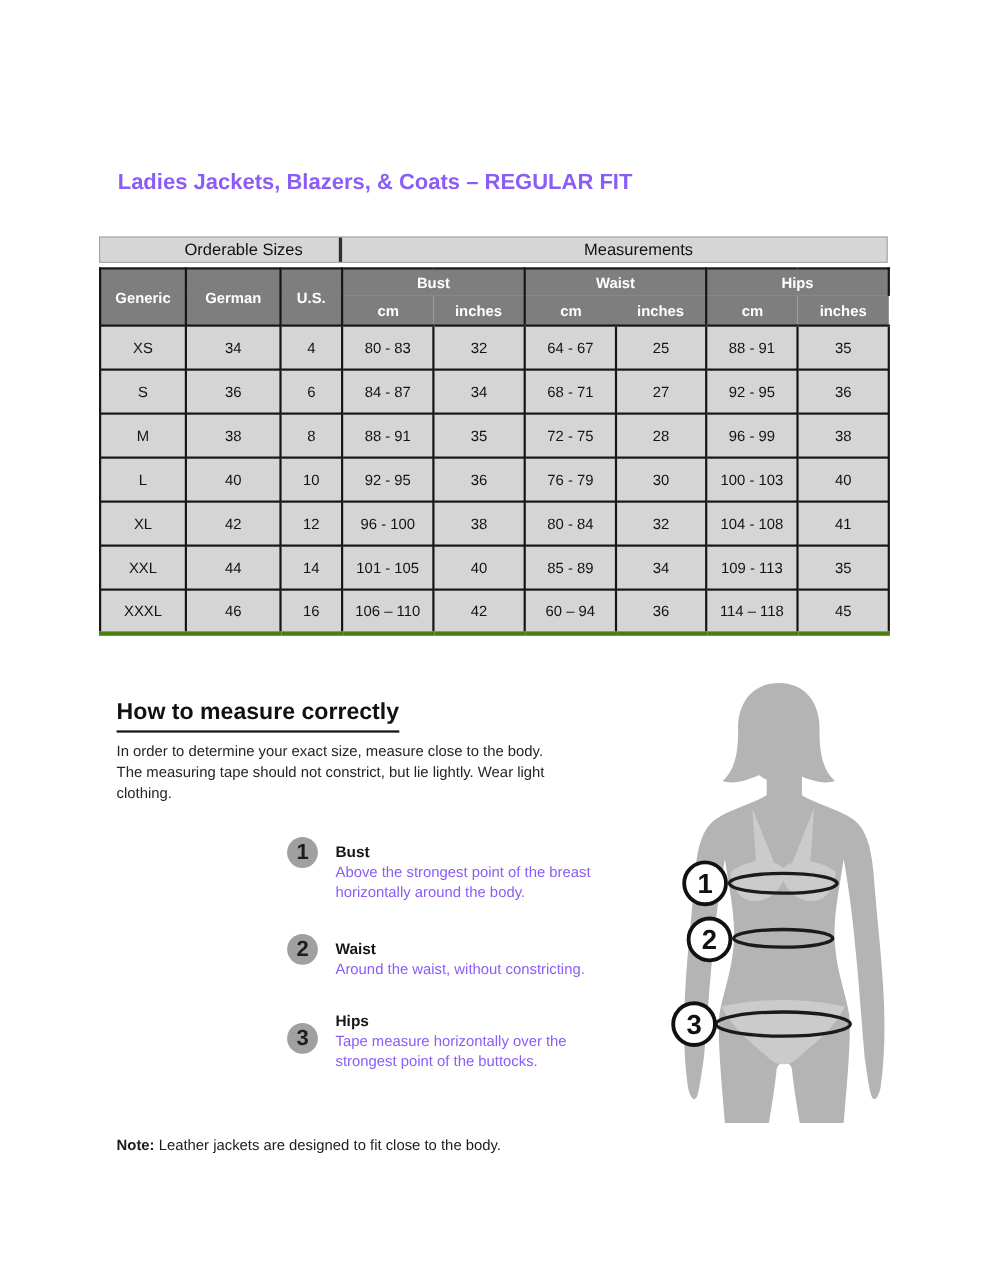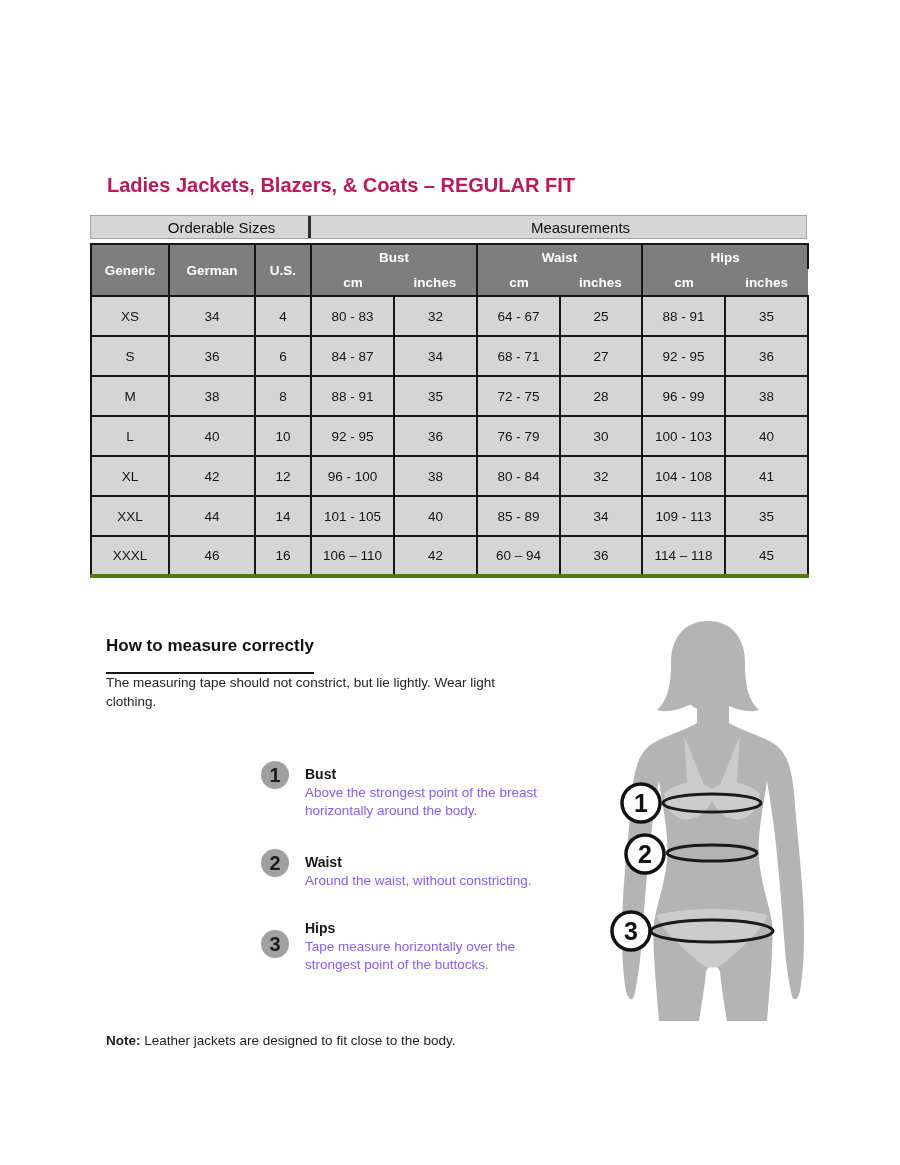--- a/index.html
+++ b/index.html
@@ -1,43 +1,43 @@
 <!DOCTYPE html>
 <html><head>
 <meta charset="utf-8">
 <style>
   * { margin:0; padding:0; box-sizing:border-box; }
   html,body { background:#ffffff; }
   body { font-family:"Liberation Sans","DejaVu Sans",sans-serif; color:#1a1a1a; }
   .page { position:relative; width:900px; height:1165px; background:#fff; overflow:hidden; }
 
   
-  .doc-title { position:absolute; left:107px; top:155px; font-size:20px; font-weight:bold; color:#be185d;margin-top:19px; }
+  .doc-title { position:absolute; left:107px; top:155px; font-size:20px; font-weight:bold; color:#8b5cf6; }
 
   
   .band { position:absolute; left:90px; top:215px; width:717px; height:24px; display:flex;
           background:#d6d6d6; border:1px solid #a3a3a3; }
   .band-cell { display:flex; align-items:center; justify-content:center; font-size:15px; color:#111;padding-left:44px; }
   .band-left { width:220px; border-right:3px solid #2f2f2f; }
   .band-right { flex:1; }
 
   
   table.size-table { position:absolute; left:90px; top:243px; width:717px; border-collapse:collapse; table-layout:fixed; }
   table.size-table th, table.size-table td { text-align:center; vertical-align:middle; font-size:13.5px; }
   table.size-table thead th { background:#7e7e7e; color:#ffffff; font-weight:bold; }
   th.hc { border:2px solid #161616;margin-top:24px; }
   th.hg { border:2px solid #161616; border-bottom:0; height:25px; }
   th.hs { border:0; border-bottom:2px solid #161616; height:27px; }
   th.hs-first { border-left:2px solid #161616; }
   table.size-table td { background:#d5d5d5; border:2px solid #161616; height:40px; color:#141414; }
   table.size-table tbody tr:last-child td { border-bottom:4px solid #4d7c0f; }
 
   
-  .howto-heading { position:absolute; left:106px; top:636px; font-size:17px; font-weight:bold; color:#111;
-                   border-bottom:2px solid #111; padding-bottom:16px; }
+  .howto-heading { position:absolute; left:106px; top:636px; font-size:21px; font-weight:bold; color:#111;
+                   border-bottom:2px solid #111; padding-bottom:4px; }
   .intro { position:absolute; left:106px; top:673px; font-size:13.5px; line-height:19px; color:#242424; }
 
   .step { position:absolute; left:261px; display:flex; }
   .step-badge { width:28px; height:28px; border-radius:50%; background:#a0a0a0; color:#1d1d1d;
                 font-size:20px; font-weight:bold; display:flex; align-items:center; justify-content:center; flex:0 0 28px; }
   .step-text { margin-left:16px; }
   .step-title { font-size:14px; font-weight:bold; color:#161616; }
   .step-desc { font-size:13.5px; line-height:17.5px; color:#8b5cf6; margin-top:2px; }
   .step-1 { top:761px; } .step-2 { top:849px; } .step-3 { top:920px; }
   .step-1 .step-text, .step-2 .step-text { margin-top:5px; }
@@ -170,20 +170,21 @@
           <td>36</td>
           <td>114 – 118</td>
           <td>45</td>
       </tr>
     </tbody>
   </table>
 
   <div class="howto-heading">How to measure correctly</div>
 
   <div class="intro">
+    <div>In order to determine your exact size, measure close to the body.</div>
     <div>The measuring tape should not constrict, but lie lightly. Wear light</div>
     <div>clothing.</div>
   </div>
 
   <div class="step step-1">
     <div class="step-badge">1</div>
     <div class="step-text">
       <div class="step-title">Bust</div>
       <div class="step-desc">
         <div>Above the strongest point of the breast</div>

